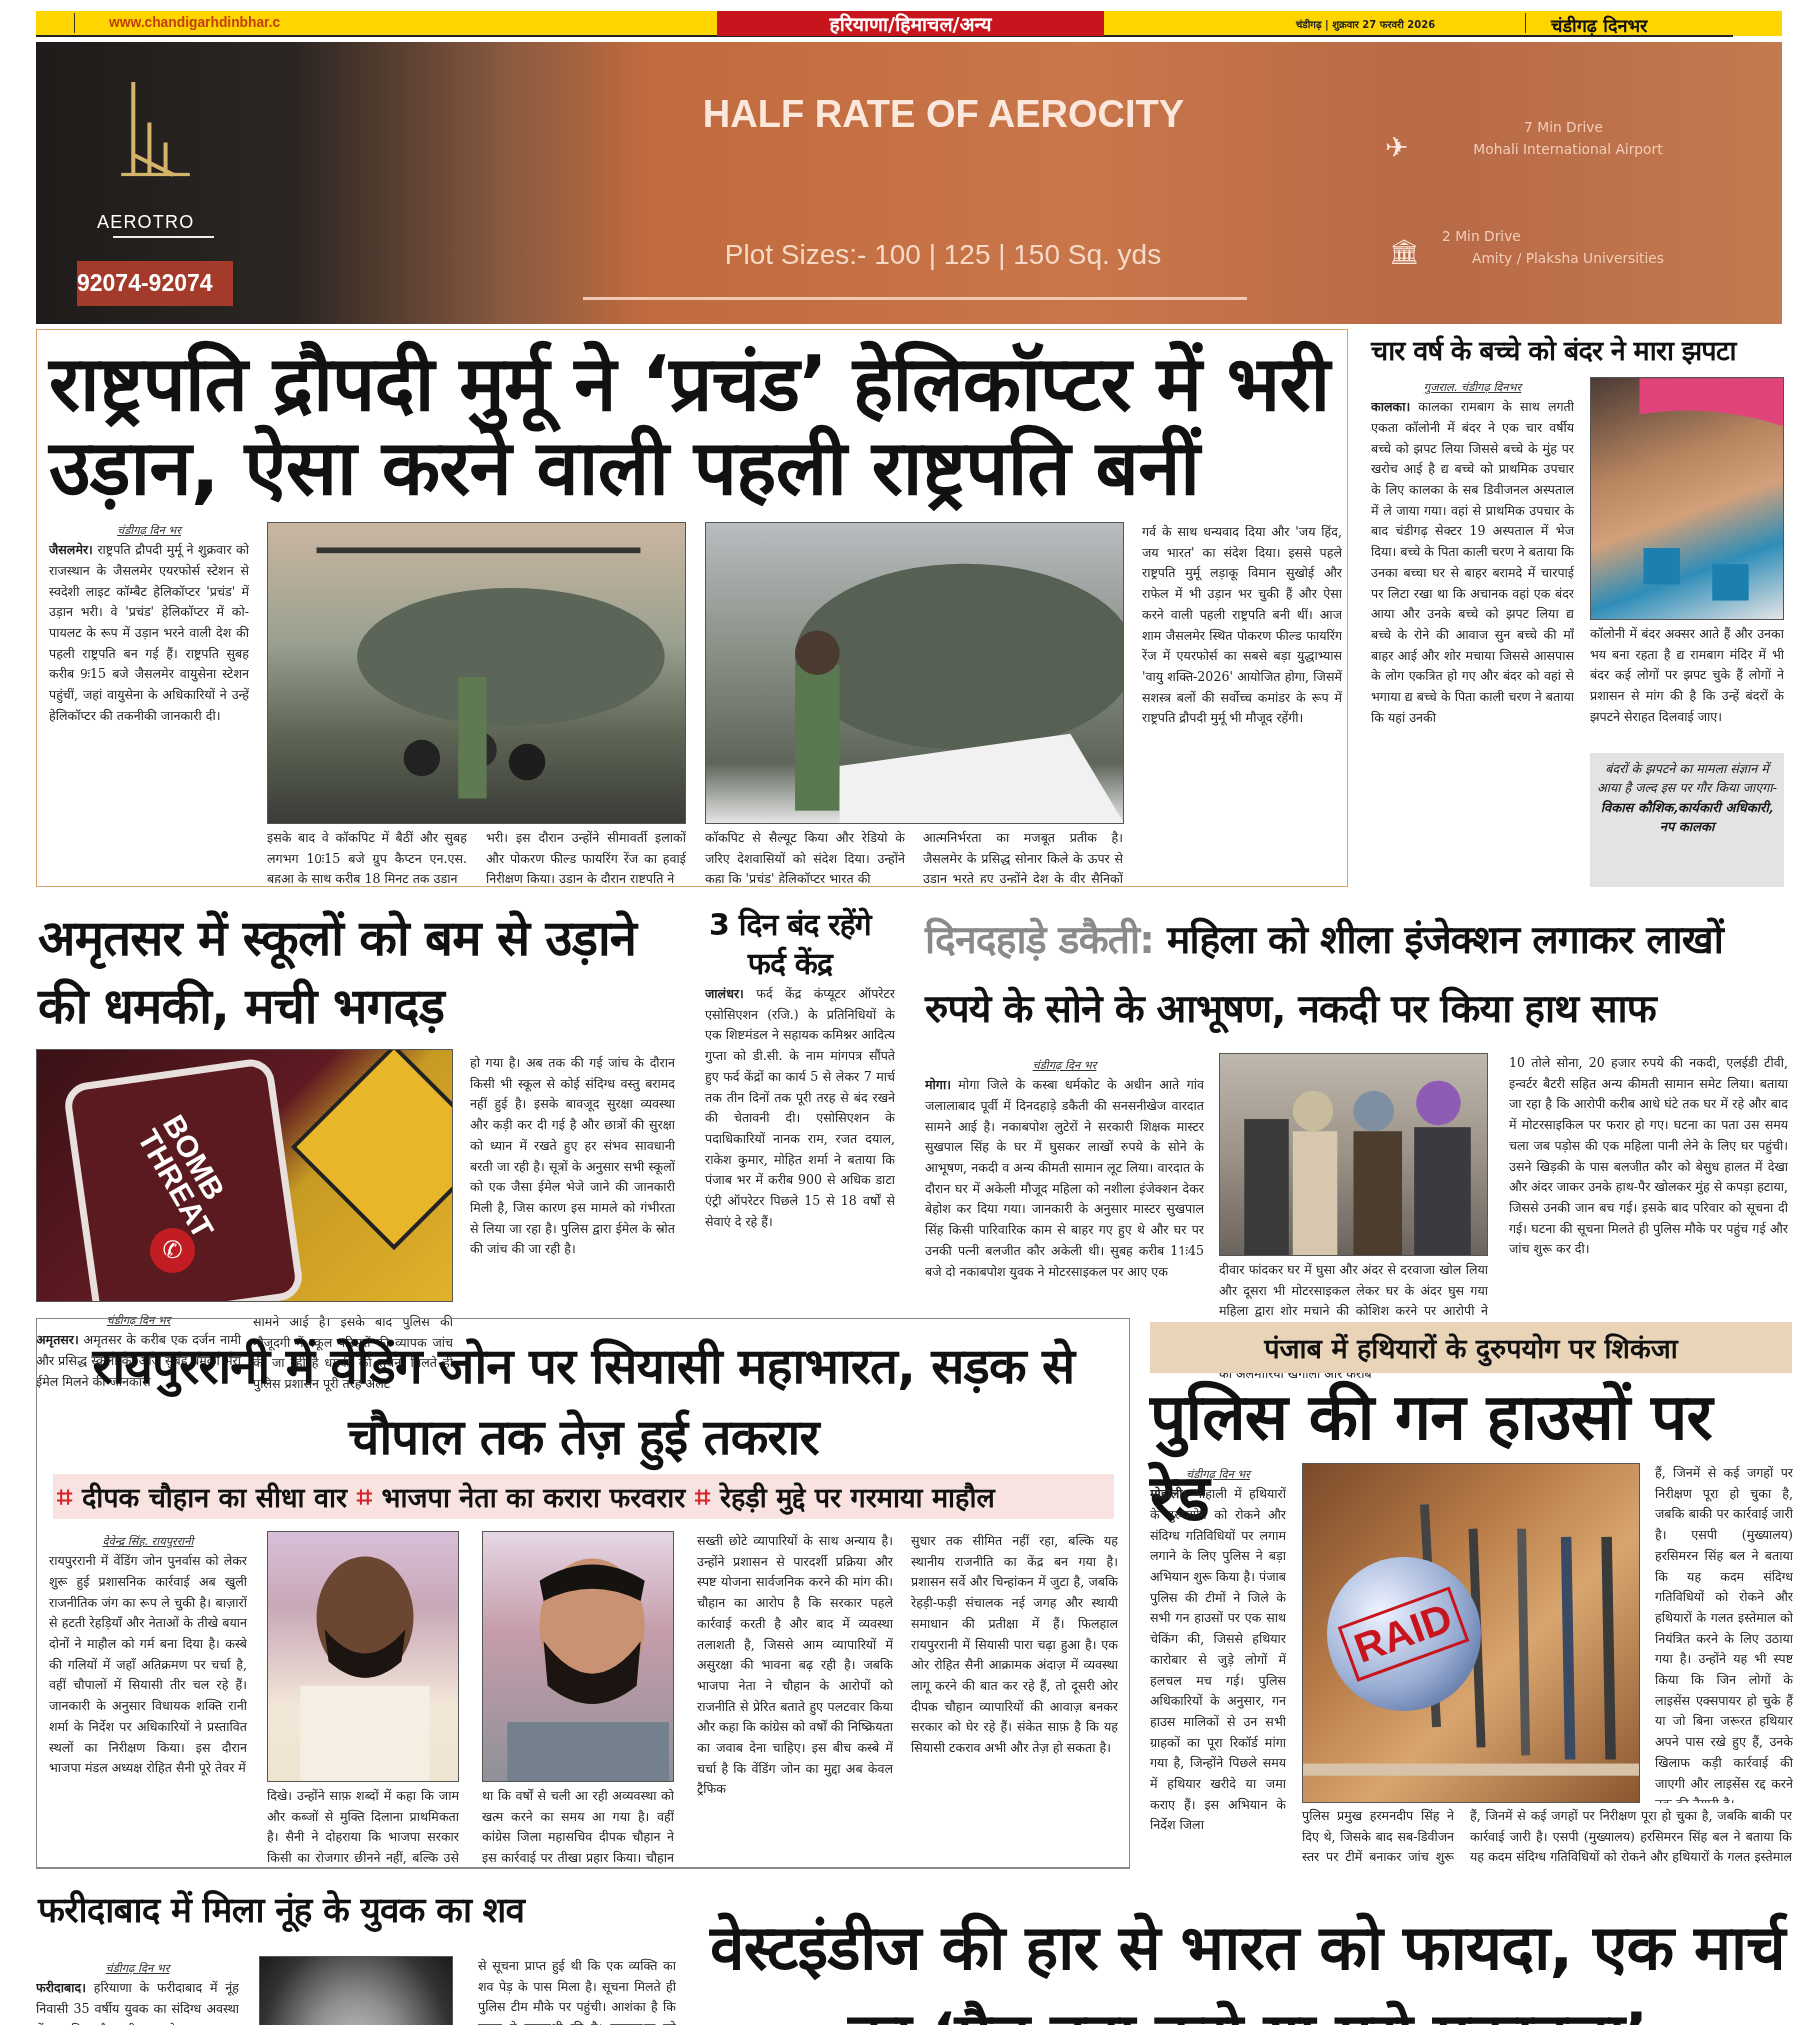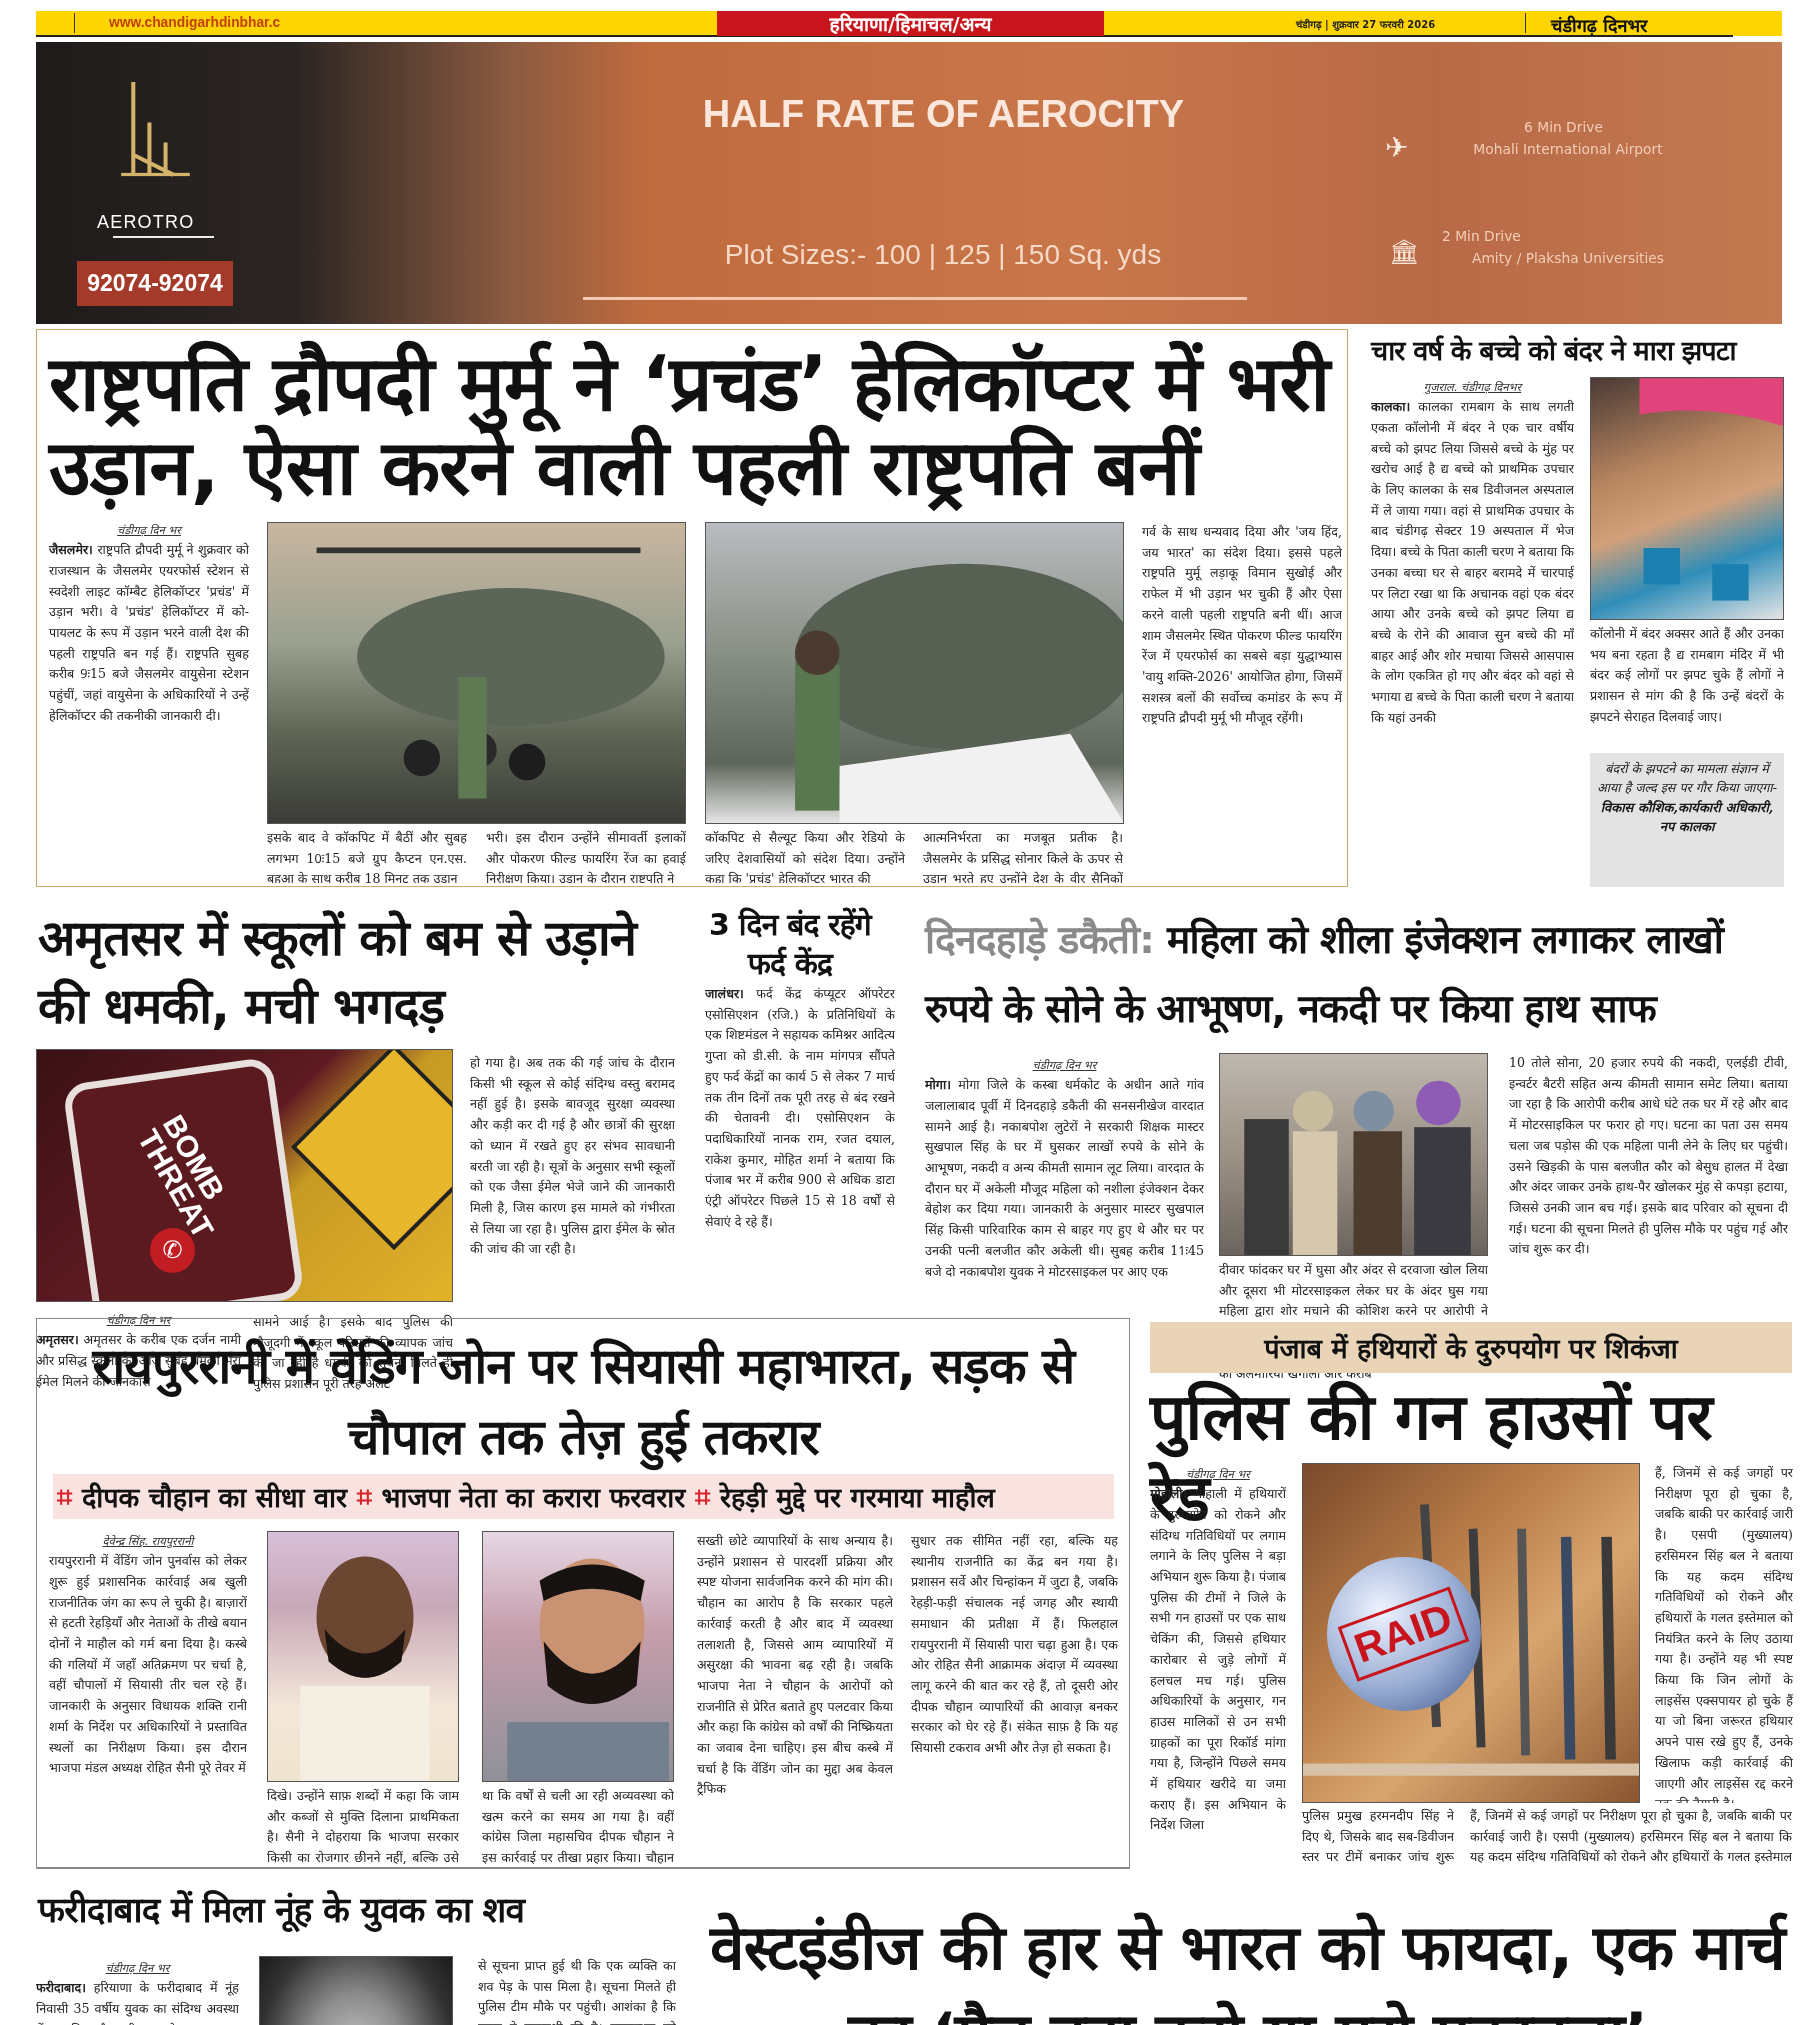--- a/index.html
+++ b/index.html
@@ -30,29 +30,29 @@
 
 <div class="abs" style="left:36px;top:42px;width:1746px;height:282px;background:linear-gradient(90deg,#1e1b1a 0%,#2c2623 15%,#8a5a40 27%,#c06b3e 35%,#c9764a 60%,#b86a46 80%,#c37a50 100%);overflow:hidden;">
   <div class="abs" style="left:69px;top:32px;width:105px;height:113px;">
     <svg width="105" height="113" viewBox="0 0 260 280">
       <path d="M70 20 L70 250 M70 200 L170 250 M110 250 L110 120 M150 250 L150 170" stroke="#d4b46a" stroke-width="10" fill="none"></path>
       <rect x="40" y="245" width="170" height="8" fill="#d4b46a"></rect>
     </svg>
   </div>
   <div class="abs" style="left:61px;top:170px;font-size:18px;color:#fff;letter-spacing:1.2px;font-family:'Liberation Sans',sans-serif;">AEROTRO</div>
   <div class="abs" style="left:77px;top:194px;width:101px;height:2.4px;background:#eee;"></div>
-  <div class="abs" style="left:41px;top:219px;width:156px;height:45px;background:#a43a2a;display:flex;align-items:center;justify-content:center;">
+  <div class="abs" style="left:41px;top:219px;width:156px;height:45px;background:#a43a2a;display:flex;align-items:center;justify-content:flex-start;">
     <span style="color:#fff;font-size:23px;font-weight:bold;font-family:'Liberation Sans',sans-serif;">92074-92074</span>
   </div>
   <div class="abs" style="left:563px;top:51px;width:689px;text-align:center;font-size:38px;font-weight:bold;color:#fbe7dc;font-family:'Liberation Sans',sans-serif;">HALF RATE OF AEROCITY</div>
   <div class="abs" style="left:522px;top:197px;width:770px;text-align:center;font-size:28px;color:#f6d9c7;font-family:'Liberation Sans',sans-serif;">Plot Sizes:- 100 | 125 | 150 Sq. yds</div>
   <div class="abs" style="left:547px;top:255px;width:664px;height:3.2px;background:#f1c9b2;"></div>
   <div class="abs" style="left:1349px;top:69px;width:365px;height:65px;">
     <span class="abs" style="left:0;top:20px;font-size:28px;color:#fbe7dc;">✈</span>
-    <div class="abs" style="left:57px;top:8px;width:243px;text-align:center;font-size:13.8px;color:#f3cdb8;">6 Min Drive</div>
+    <div class="abs" style="left:57px;top:8px;width:243px;text-align:center;font-size:13.8px;color:#f3cdb8;">7 Min Drive</div>
     <div class="abs" style="left:41px;top:30px;width:284px;text-align:center;font-size:13.8px;color:#f3cdb8;">Mohali International Airport</div>
   </div>
   <div class="abs" style="left:1349px;top:178px;width:365px;height:65px;">
     <span class="abs" style="left:4px;top:18px;font-size:24px;color:#fbe7dc;">🏛</span>
     <div class="abs" style="left:57px;top:8px;width:243px;text-align:left;font-size:13.8px;color:#f3cdb8;">2 Min Drive</div>
     <div class="abs" style="left:41px;top:30px;width:284px;text-align:center;font-size:13.8px;color:#f3cdb8;">Amity / Plaksha Universities</div>
   </div>
 </div>
 
 <div class="abs" style="left:36px;top:329px;width:1312px;height:558px;border:1.2px solid #d8a46a;"></div>

